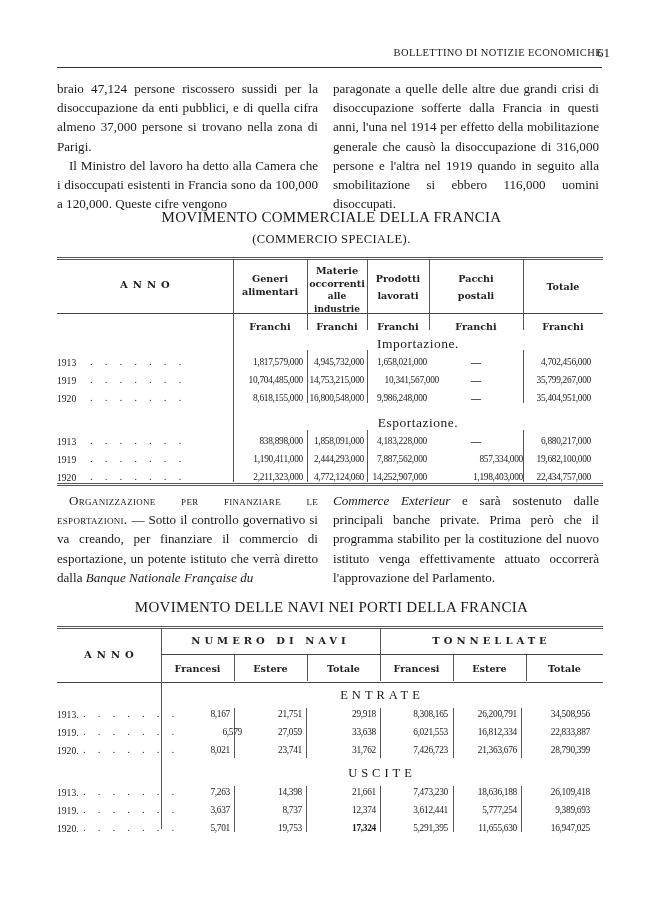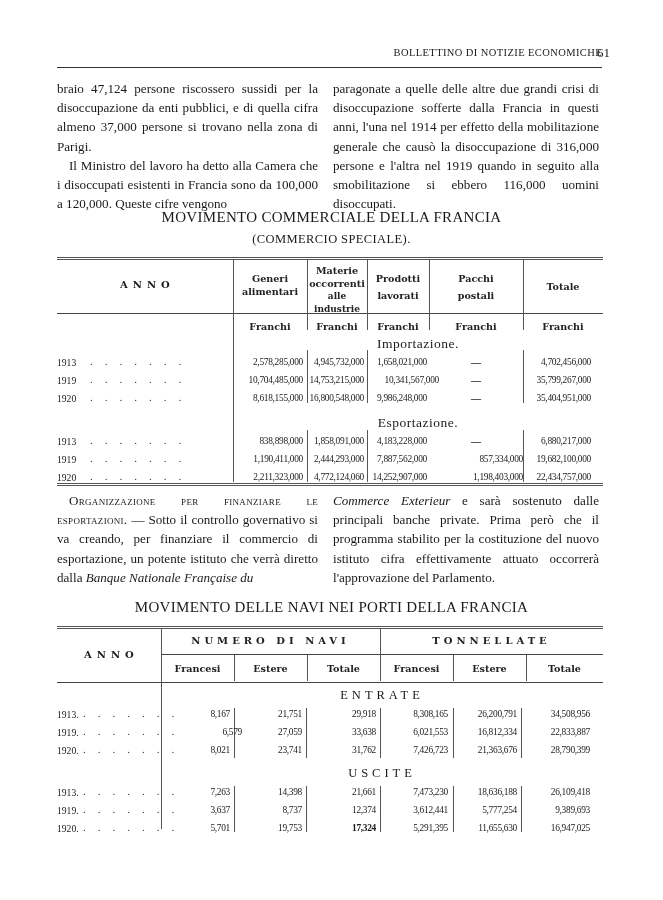--- a/index.html
+++ b/index.html
@@ -115,21 +115,21 @@
   <div class="hcell" style="left:429px;top:320px;width:94px;">Franchi</div>
   <div class="hcell" style="left:523px;top:320px;width:80px;">Franchi</div>
 
   <div class="section-label" style="left:233px;top:415px;width:370px;">Esportazione.</div>
   <div class="section-label" style="left:233px;top:336px;width:370px;">Importazione.</div>
 
   <div id="t1-rows">
       <div class="row" style="left: 57px; top: 355px; width: 546px;">
         <span class="year">1913</span>
         <span class="dots" style="left: 33px;">.......</span>
-        <span class="num" style="left: 176px; width: 70px;">2,578,285,000</span>
+        <span class="num" style="left: 176px; width: 70px;">1,817,579,000</span>
         <span class="num" style="left: 250px; width: 57px;">4,945,732,000</span>
         <span class="num" style="left: 310px; width: 60px;">1,658,021,000</span>
         <span class="dash" style="left: 372px; width: 94px;">—</span>
         <span class="num" style="left: 466px; width: 68px;">4,702,456,000</span>
       </div>
       <div class="row" style="left: 57px; top: 373px; width: 546px;">
         <span class="year">1919</span>
         <span class="dots" style="left: 33px;">.......</span>
         <span class="num" style="left: 176px; width: 70px;">10,704,485,000</span>
         <span class="num" style="left: 250px; width: 57px;">14,753,215,000</span>
@@ -173,21 +173,21 @@
         <span class="num" style="left: 372px; width: 94px;">1,198,403,000</span>
         <span class="num" style="left: 466px; width: 68px;">22,434,757,000</span>
       </div>
     </div>
 </div>
 
 <div id="mid-left" class="abs col">
   <p class="indent"><span class="smallcaps">Organizzazione per finanziare le esportazioni.</span><span> — Sotto il controllo governativo si va creando, per finanziare il commercio di esportazione, un potente istituto che verrà diretto dalla </span><span class="it">Banque Nationale Française du</span></p>
 </div>
 <div id="mid-right" class="abs col">
-  <p><span class="it">Commerce Exterieur</span><span> e sarà sostenuto dalle principali banche private. Prima però che il programma stabilito per la costituzione del nuovo istituto cifra effettivamente attuato occorrerà l'approvazione del Parlamento.</span></p>
+  <p><span class="it">Commerce Exterieur</span><span> e sarà sostenuto dalle principali banche private. Prima però che il programma stabilito per la costituzione del nuovo istituto venga effettivamente attuato occorrerà l'approvazione del Parlamento.</span></p>
 </div>
 
 <div id="t2-title" class="abs table-title">MOVIMENTO DELLE NAVI NEI PORTI DELLA FRANCIA</div>
 
 <div id="table2" class="tbl" style="left:0;top:0;width:663px;height:900px;pointer-events:none;">
   <div class="hline double" style="left:57px;top:626px;width:546px;"></div>
   <div class="hline" style="left:161px;top:654px;width:442px;"></div>
   <div class="hline" style="left:57px;top:682px;width:546px;"></div>
 
   <div class="vline" style="left:161px;top:629px;height:200px;"></div>

